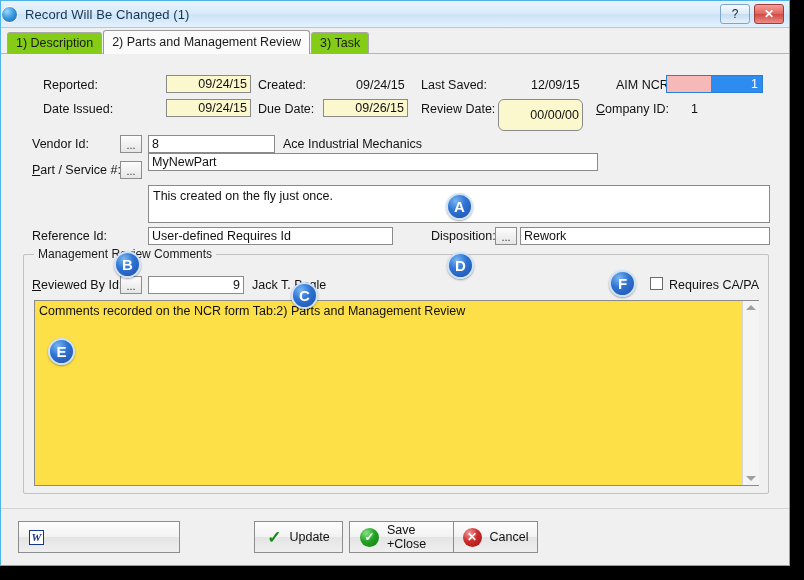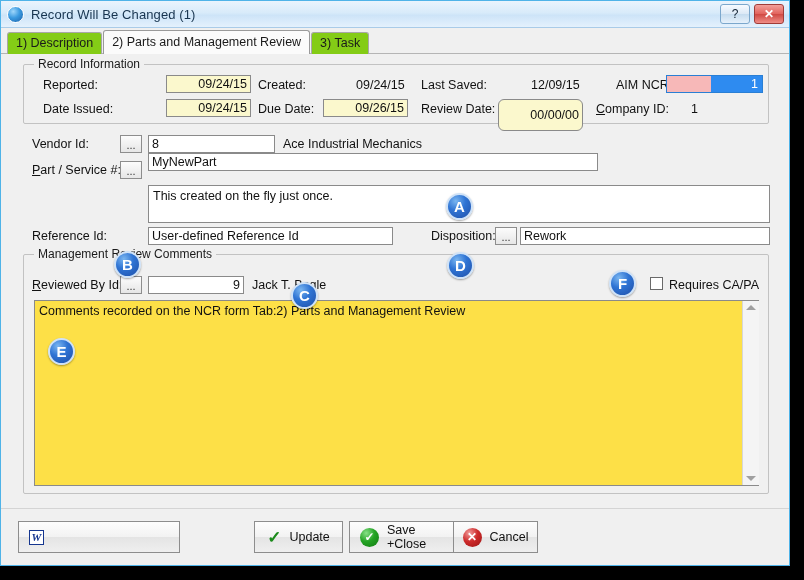--- a/index.html
+++ b/index.html
@@ -37,21 +37,20 @@
   }
 
   
   #titlebar {
     position: relative;
     height: 27px;
     background: linear-gradient(to bottom, #eaf4fd 0%, #d8ebfa 45%, #cde4f8 55%, #e4f1fd 100%);
     border-bottom: 1px solid #a9cbe8;
     display: flex;
     align-items: center;
-    padding-left: 6px;
     box-sizing: border-box;
   }
   #app-icon {
     width: 17px; height: 17px;
     border-radius: 50%;
     background: radial-gradient(circle at 35% 30%, #9ed6fb 0%, #3a9ae0 45%, #1b5fa8 100%);
     border: 1px solid #ffffff;
     box-sizing: border-box;
     flex: none;
     margin-right: 7px;
@@ -341,23 +340,20 @@
   </div>
 
   <div id="tabstrip">
     <div class="tab">1) Description</div>
     <div class="tab active">2) Parts and Management Review</div>
     <div class="tab">3) Task</div>
   </div>
 
   <div id="panel">
 
-    <div class="group" style="left:22px; top:10px; width:746px; height:60px;">
-      <div class="glabel">Record Information</div>
-    </div>
 
     <div class="lbl" style="left:42px; top:24px;">Reported:</div>
     <div class="fld yellow right" style="left:165px; top:21px; width:85px; height:18px;">09/24/15</div>
 
     <div class="lbl" style="left:42px; top:48px;">Date Issued:</div>
     <div class="fld yellow right" style="left:165px; top:45px; width:85px; height:18px;">09/24/15</div>
 
     <div class="lbl" style="left:257px; top:24px;">Created:</div>
     <div class="lbl" style="left:355px; top:24px;">09/24/15</div>
 
@@ -384,21 +380,21 @@
     <div class="fld" style="left:147px; top:81px; width:127px; height:18px;">8</div>
     <div class="lbl" style="left:282px; top:83px;">Ace Industrial Mechanics</div>
 
     <div class="lbl" style="left:31px; top:109px;"><u>P</u>art / Service #:</div>
     <div class="ellipsis-btn" style="left:119px; top:107px;">...</div>
     <div class="fld" style="left:147px; top:99px; width:450px; height:18px;">MyNewPart</div>
 
     <div class="box" style="left:147px; top:131px; width:622px; height:38px;">This created on the fly just once.</div>
 
     <div class="lbl" style="left:31px; top:175px;">Reference Id:</div>
-    <div class="fld" style="left:147px; top:173px; width:245px; height:18px;">User-defined Reference Id</div>
+    <div class="fld" style="left:147px; top:173px; width:245px; height:18px;">User-defined Requires Id</div>
 
     <div class="lbl" style="left:430px; top:175px;">Disposition:</div>
     <div class="ellipsis-btn" style="left:494px; top:173px;">...</div>
     <div class="fld" style="left:519px; top:173px; width:250px; height:18px;">Rework</div>
 
     <div class="group" style="left:22px; top:200px; width:746px; height:240px;">
       <div class="glabel">Management Review Comments</div>
     </div>
 
     <div class="lbl" style="left:31px; top:224px;"><u>R</u>eviewed By Id:</div>

